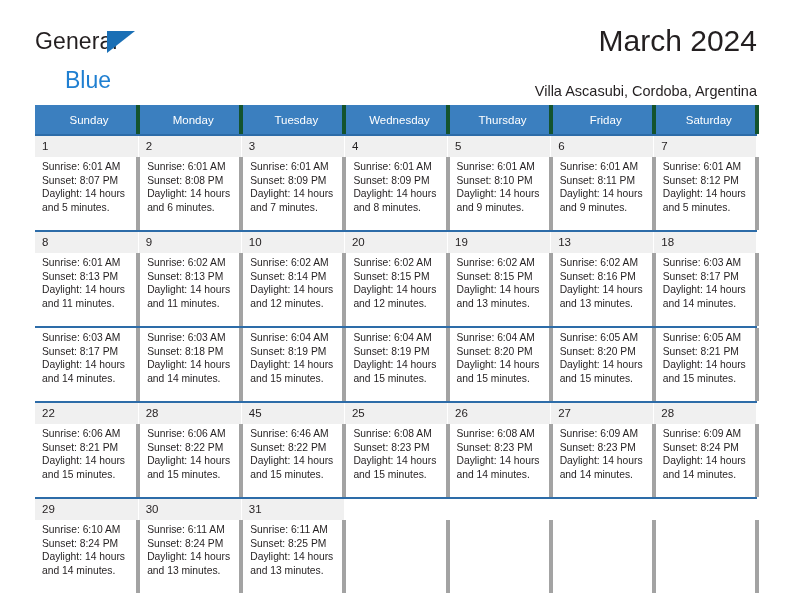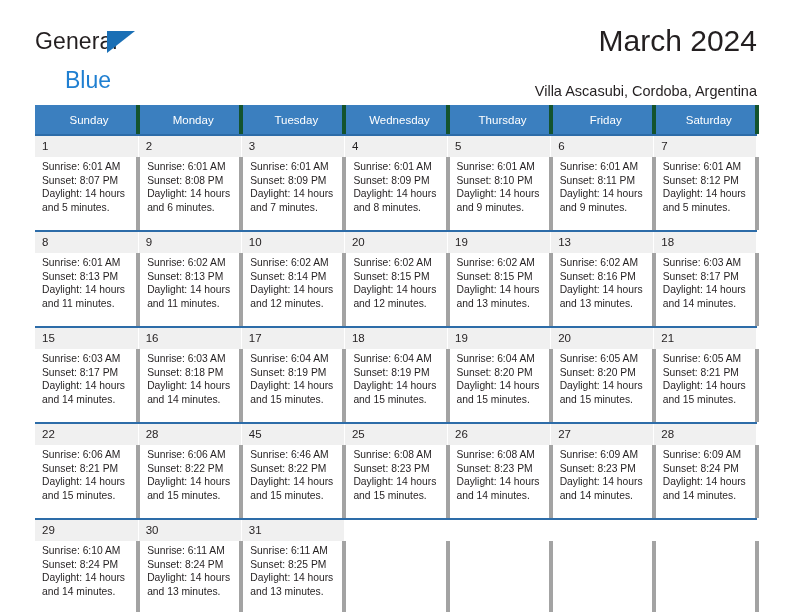--- a/index.html
+++ b/index.html
@@ -289,29 +289,20 @@
           <td>
             <span class="line">Sunrise: 6:03 AM</span>
             <span class="line">Sunset: 8:17 PM</span>
             <span class="line">Daylight: 14 hours</span>
             <span class="line">and 14 minutes.</span>
           </td>
         </tr>
         <tr class="week-sep">
           <td colspan="7"></td>
         </tr>
-        <tr class="daynum-row">
-          <td>15</td>
-          <td>16</td>
-          <td>17</td>
-          <td>18</td>
-          <td>19</td>
-          <td>20</td>
-          <td>21</td>
-        </tr>
         <tr class="detail-row">
           <td>
             <span class="line">Sunrise: 6:03 AM</span>
             <span class="line">Sunset: 8:17 PM</span>
             <span class="line">Daylight: 14 hours</span>
             <span class="line">and 14 minutes.</span>
           </td>
           <td>
             <span class="line">Sunrise: 6:03 AM</span>
             <span class="line">Sunset: 8:18 PM</span>

